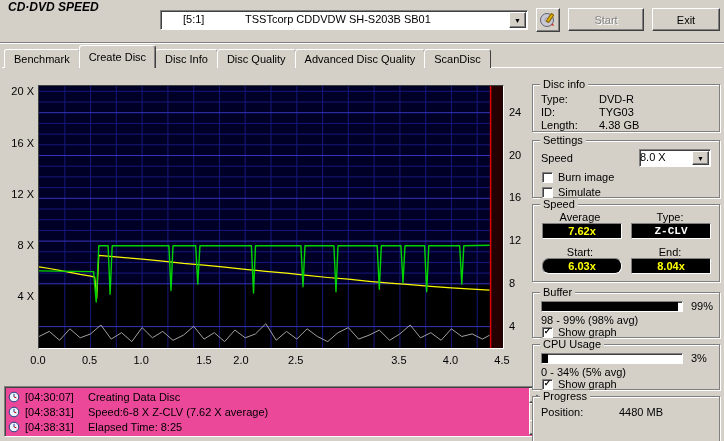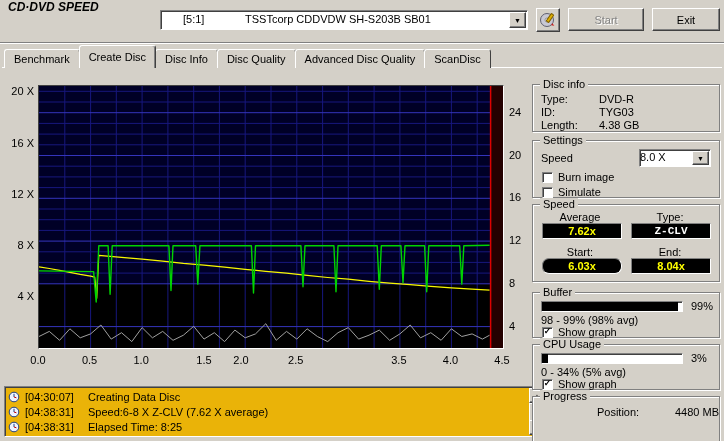--- a/index.html
+++ b/index.html
@@ -33,21 +33,21 @@
   
   .chart{position:absolute;left:4px;top:78px;width:526px;height:300px;}
   .plot{position:absolute;left:34px;top:7px;width:466px;height:264px;border:1px solid;border-color:#404040 #ffffff #ffffff #404040;background:#000;}
   .plot svg{display:block;}
   .ytick{position:absolute;font-size:11px;white-space:nowrap;}
   .ytick.left{left:0;width:30px;text-align:right;}
   .ytick.right{left:505px;width:20px;text-align:left;}
   .xtick{position:absolute;top:276px;width:22px;text-align:center;font-size:11px;}
 
   
-  .log{position:absolute;left:4px;top:386px;width:543px;height:51px;background:#eab308;border:1px solid;border-color:#808080 #ffffff #ffffff #808080;box-shadow:inset 1px 1px 0 #404040;}
+  .log{position:absolute;left:4px;top:386px;width:543px;height:51px;background:#ec4899;border:1px solid;border-color:#808080 #ffffff #ffffff #808080;box-shadow:inset 1px 1px 0 #404040;}
   .log-rows{position:absolute;left:3px;top:2px;right:19px;bottom:2px;overflow:hidden;}
   .log-row{display:flex;align-items:center;height:15px;gap:5px;}
   .log-ic{width:12px;height:12px;display:inline-flex;}
   .log-time{width:58px;}
   .scrollbar{position:absolute;right:1px;top:1px;bottom:1px;width:16px;background:#ece9e2;}
   .sb-btn{position:absolute;left:0;width:16px;height:15px;background:#d4d0c8;border:1px solid;border-color:#ffffff #404040 #404040 #ffffff;box-shadow:inset -1px -1px 0 #808080;font-size:6px;display:flex;align-items:center;justify-content:center;}
   .sb-btn.up{top:0;}
   .sb-btn.down{bottom:0;}
   .sb-thumb{position:absolute;left:0;top:15px;width:16px;height:19px;background:#d4d0c8;border:1px solid;border-color:#ffffff #404040 #404040 #ffffff;box-shadow:inset -1px -1px 0 #808080;}
 
@@ -56,21 +56,21 @@
   .panel-title{position:absolute;top:-7px;left:7px;background:#d4d0c8;padding:0 3px;line-height:12px;}
   .p-discinfo{top:84px;height:48px;}
   .p-settings{top:140px;height:58px;text-decoration:underline;}
   .p-speed{top:204px;height:78px;}
   .p-buffer{top:292px;height:46px;}
   .p-cpu{top:344px;height:46px;}
   .p-progress{top:396px;height:50px;}
   .kv{display:flex;padding:0 0 0 8px;line-height:13px;}
   .p-discinfo .kv:first-of-type{padding-top:8px;}
   .kv .k{width:58px;}
-  .p-progress .kv{line-height:15px;justify-content:flex-end;}
+  .p-progress .kv{line-height:15px;}
   .p-progress .kv:first-of-type{padding-top:8px;}
   .p-progress .kv .k{width:78px;}
 
   .speed-row{position:absolute;left:8px;top:8px;right:8px;height:18px;line-height:18px;}
   .combo.small{position:absolute;right:0;top:0;width:72px;height:18px;line-height:15px;}
   .checks{position:absolute;left:9px;top:29px;}
   .checkbox{display:flex;align-items:center;gap:5px;height:14px;margin-bottom:1px;}
   .box{width:11px;height:11px;background:#ffffff;border:1px solid;border-color:#808080 #ffffff #ffffff #808080;box-shadow:inset 1px 1px 0 #404040;display:flex;align-items:center;justify-content:center;flex:none;}
   .mark{display:none;font-size:9px;font-weight:bold;line-height:9px;margin-top:-1px;}
   .checkbox.on .mark{display:block;}

